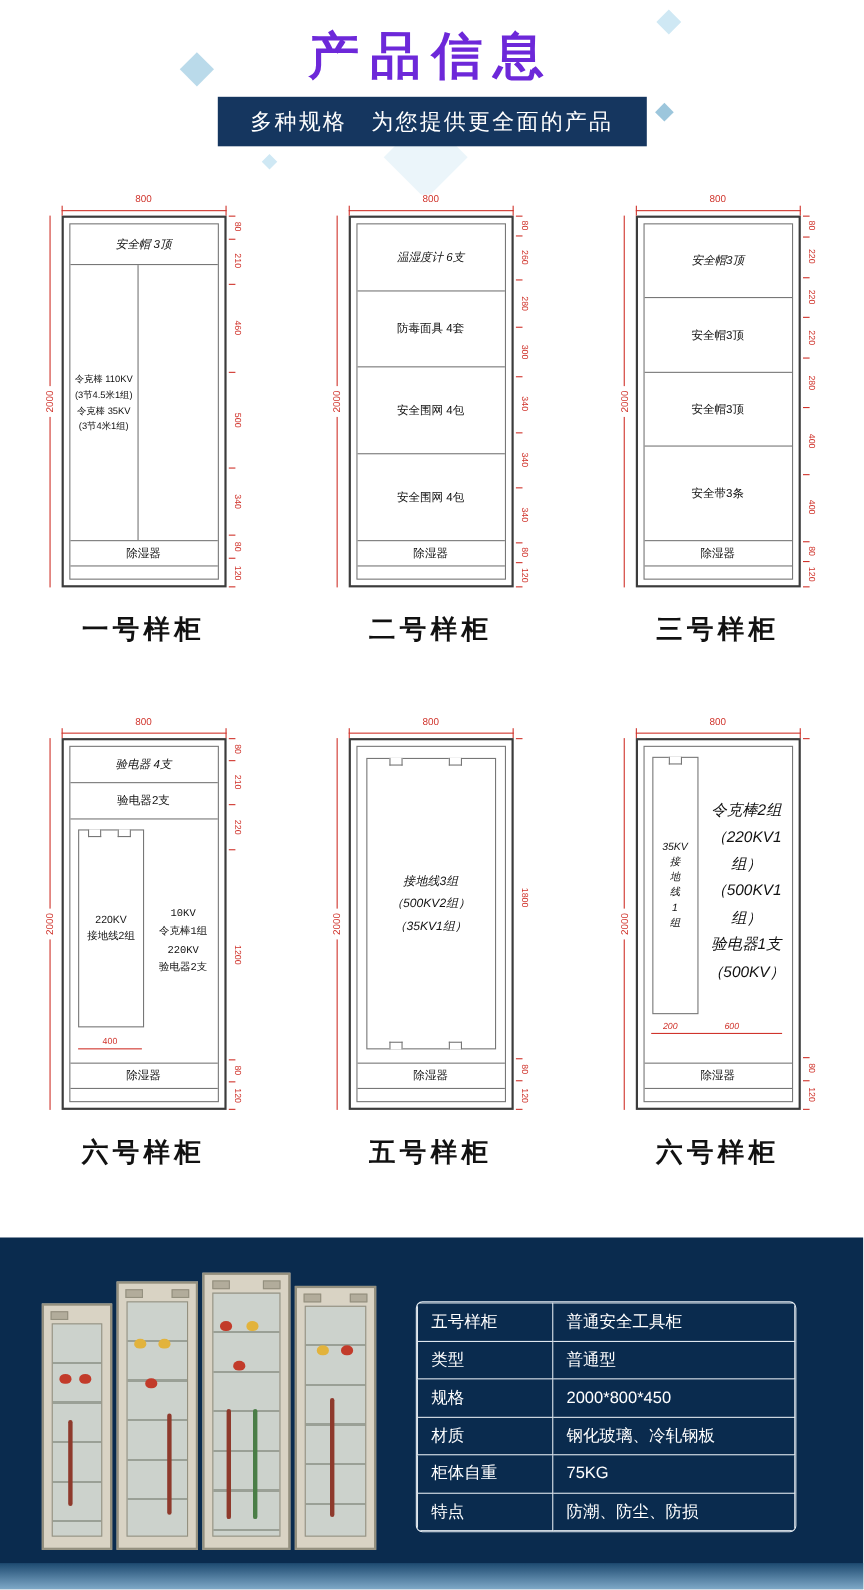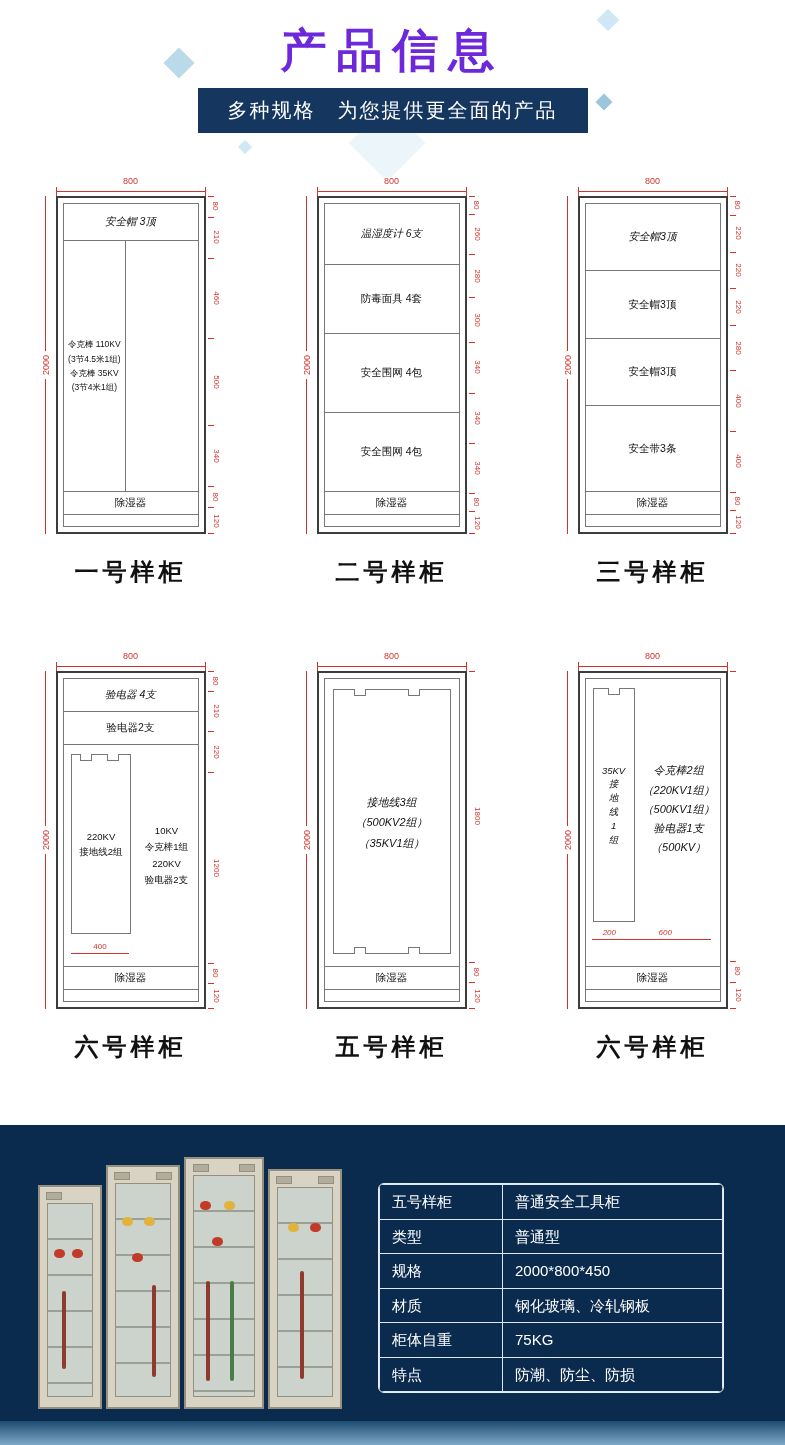--- a/index.html
+++ b/index.html
@@ -50,31 +50,31 @@
   .lcol{width:46%;border-right:1px solid #777;display:flex;flex-direction:column;
     align-items:center;justify-content:center;font-size:8.5px;line-height:1.7;text-align:center;}
   .rcol{flex:1;display:flex;flex-direction:column;min-height:0;}
   .rcol .row{font-size:8.5px;}
   .rcol > :first-child{border-top:none;}
   .split4{flex:1;display:flex;border-top:1px solid #777;position:relative;min-height:0;}
   .nbox{width:44%;margin:9px 4px 32px 7px;border:1px solid #777;position:relative;
     display:flex;flex-direction:column;align-items:center;justify-content:center;
     font-size:9.5px;line-height:1.6;text-align:center;}
   .rtext{flex:1;display:flex;flex-direction:column;align-items:center;justify-content:center;
-    font-size:9.5px;line-height:1.7;text-align:center;}
+    font-size:9.5px;line-height:1.7;text-align:center;font-family:Liberation Mono, monospace;}
   .area5{flex:1;position:relative;min-height:0;}
   .nbox5{position:absolute;top:10px;left:8px;right:8px;bottom:12px;border:1px solid #777;}
   .c5text{position:absolute;top:50%;left:50%;transform:translate(-50%,-50%);width:100%;
     text-align:center;font-size:11px;line-height:1.9;}
   .split6{flex:1;display:flex;position:relative;min-height:0;}
   .nbox6{width:30%;margin:9px 3px 44px 7px;border:1px solid #777;position:relative;
     display:flex;flex-direction:column;align-items:center;justify-content:center;
     font-size:9.5px;line-height:1.45;text-align:center;}
   .rtext6{flex:1;display:flex;flex-direction:column;align-items:center;justify-content:center;
-    font-size:11px;line-height:1.75;text-align:center;padding-bottom:26px;}
+    font-size:14px;line-height:1.75;text-align:center;padding-bottom:26px;}
   .notch{position:absolute;top:-1px;width:12px;height:7px;background:#fff;
     border:1px solid #777;border-top:none;box-sizing:border-box;}
   .notch.b{top:auto;bottom:-1px;border:1px solid #777;border-bottom:none;}
   .wdim{position:absolute;border-top:1px solid #d0342c;height:0;}
   .wnum{position:absolute;top:-11px;transform:translateX(-50%);font-size:8px;color:#d0342c;
     background:#fff;padding:0 2px;line-height:1;}
   .c6line{position:absolute;left:6px;right:9px;bottom:26px;border-top:1px solid #d0342c;height:0;}
   
   .footer{position:absolute;top:1125px;left:0;width:785px;height:320px;background:#0a2b4e;}
   .footer-strip{position:absolute;bottom:0;left:0;right:0;height:24px;

